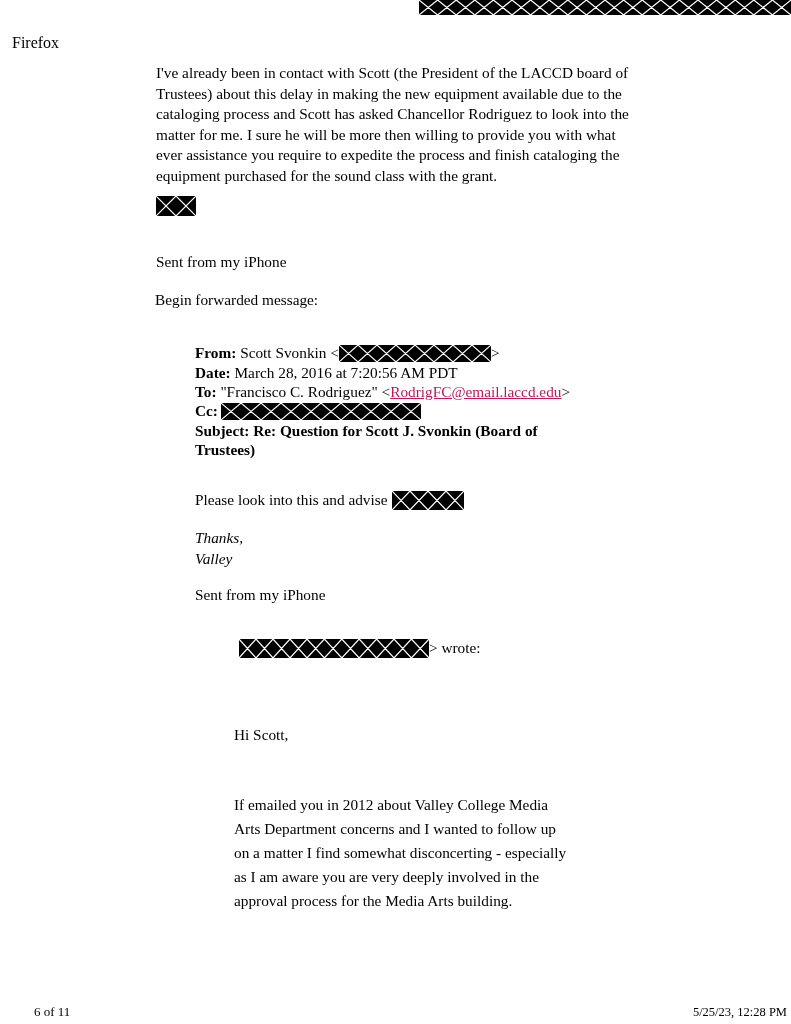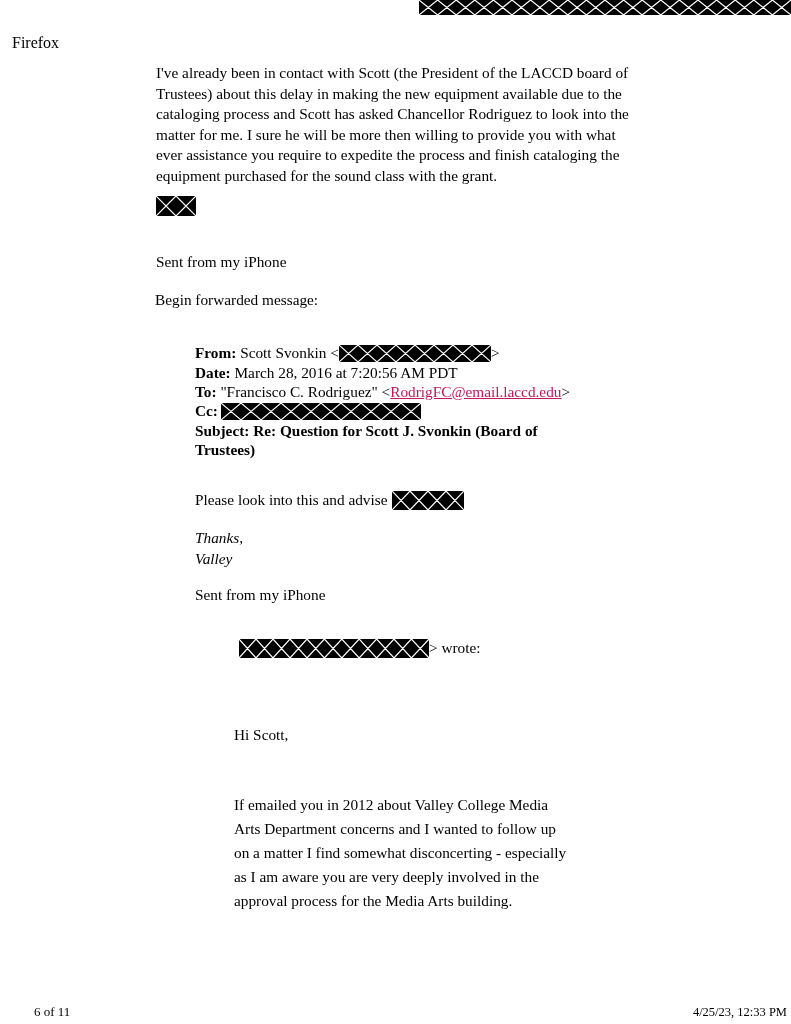--- a/index.html
+++ b/index.html
@@ -263,13 +263,13 @@
             <path d="M0,0 L17.4,19 M17.4,0 L0,19 M17.4,0 L34.8,19 M34.8,0 L17.4,19 M34.8,0 L52.2,19 M52.2,0 L34.8,19 M52.2,0 L69.6,19 M69.6,0 L52.2,19 M69.6,0 L87,19 M87,0 L69.6,19 M87,0 L104.4,19 M104.4,0 L87,19 M104.4,0 L122,19 M122,0 L104.4,19"></path>
           </g>
         </svg></span><span>&gt; wrote:</span>
   </div>
 
   <div class="para p-hi">Hi Scott,</div>
   <div class="para p-body1">If emailed you in 2012 about Valley College Media Arts Department concerns and I wanted to follow up on a matter I find somewhat disconcerting - especially as I am aware you are very deeply involved in the approval process for the Media Arts building.</div>
 </div>
 
 <div class="footer-left">6 of 11</div>
-<div class="footer-right">4/25/23, 12:33 PM</div>
+<div class="footer-right">5/25/23, 12:28 PM</div>
 
 </body></html>

